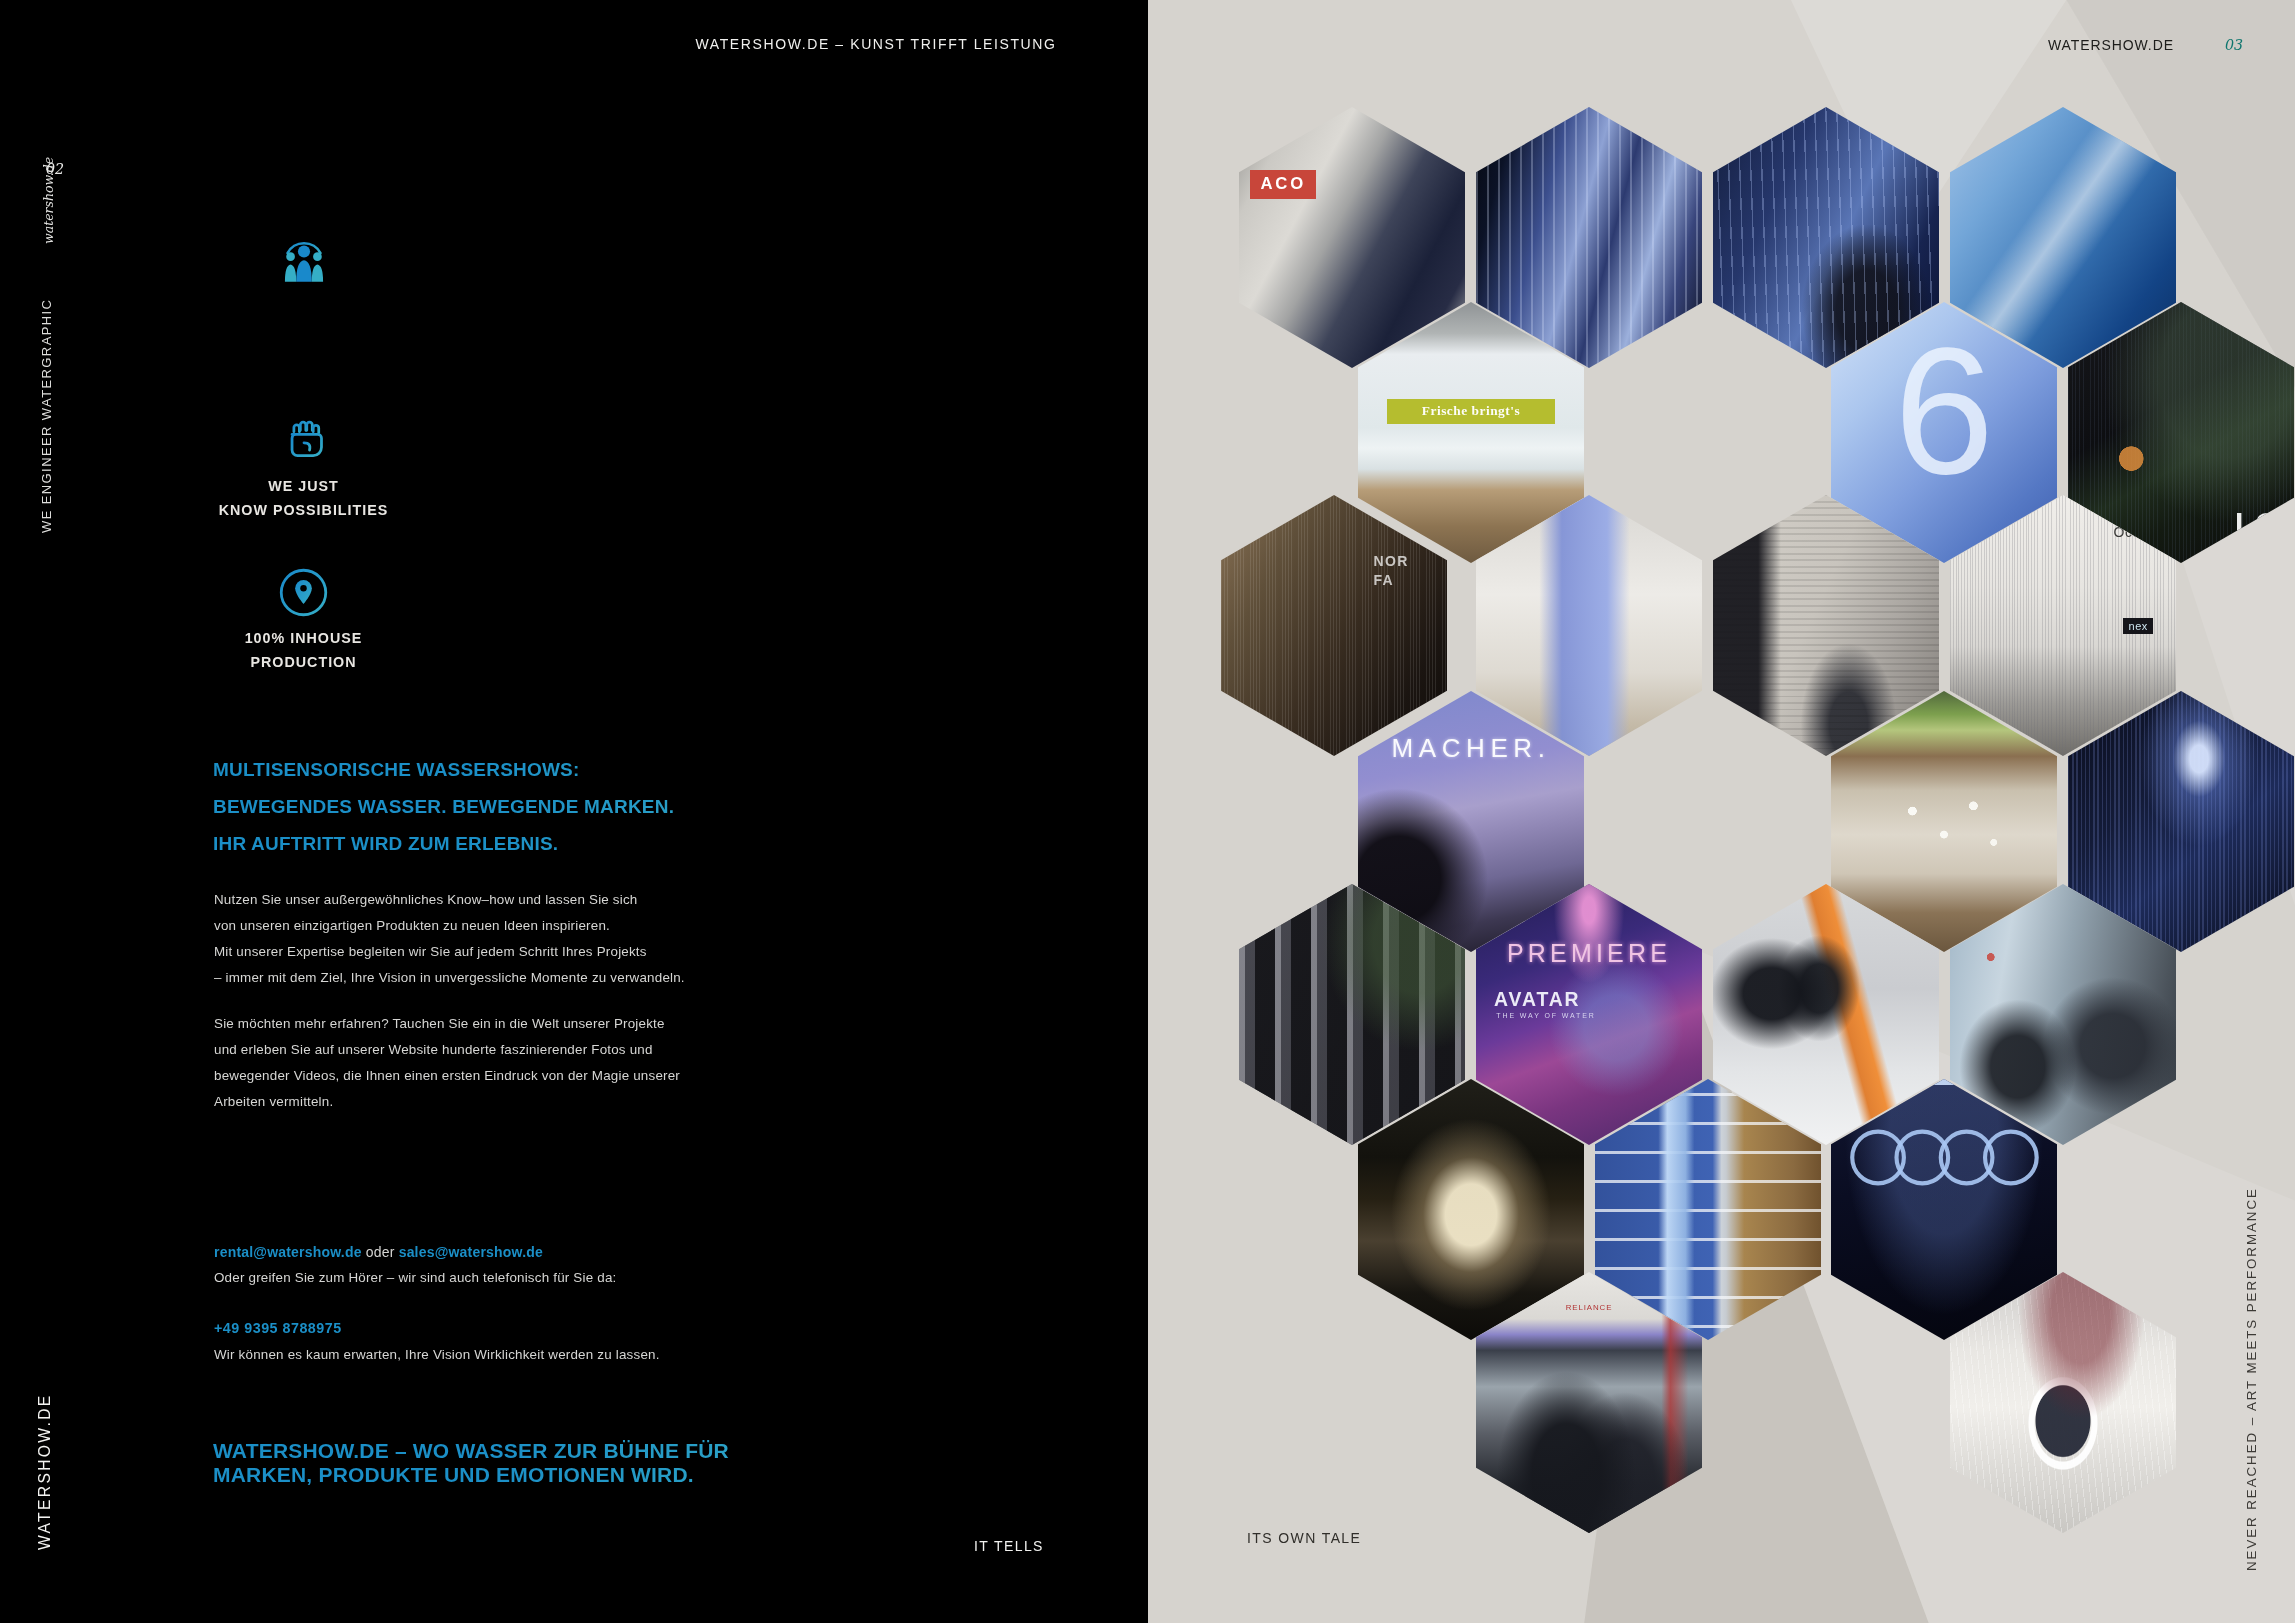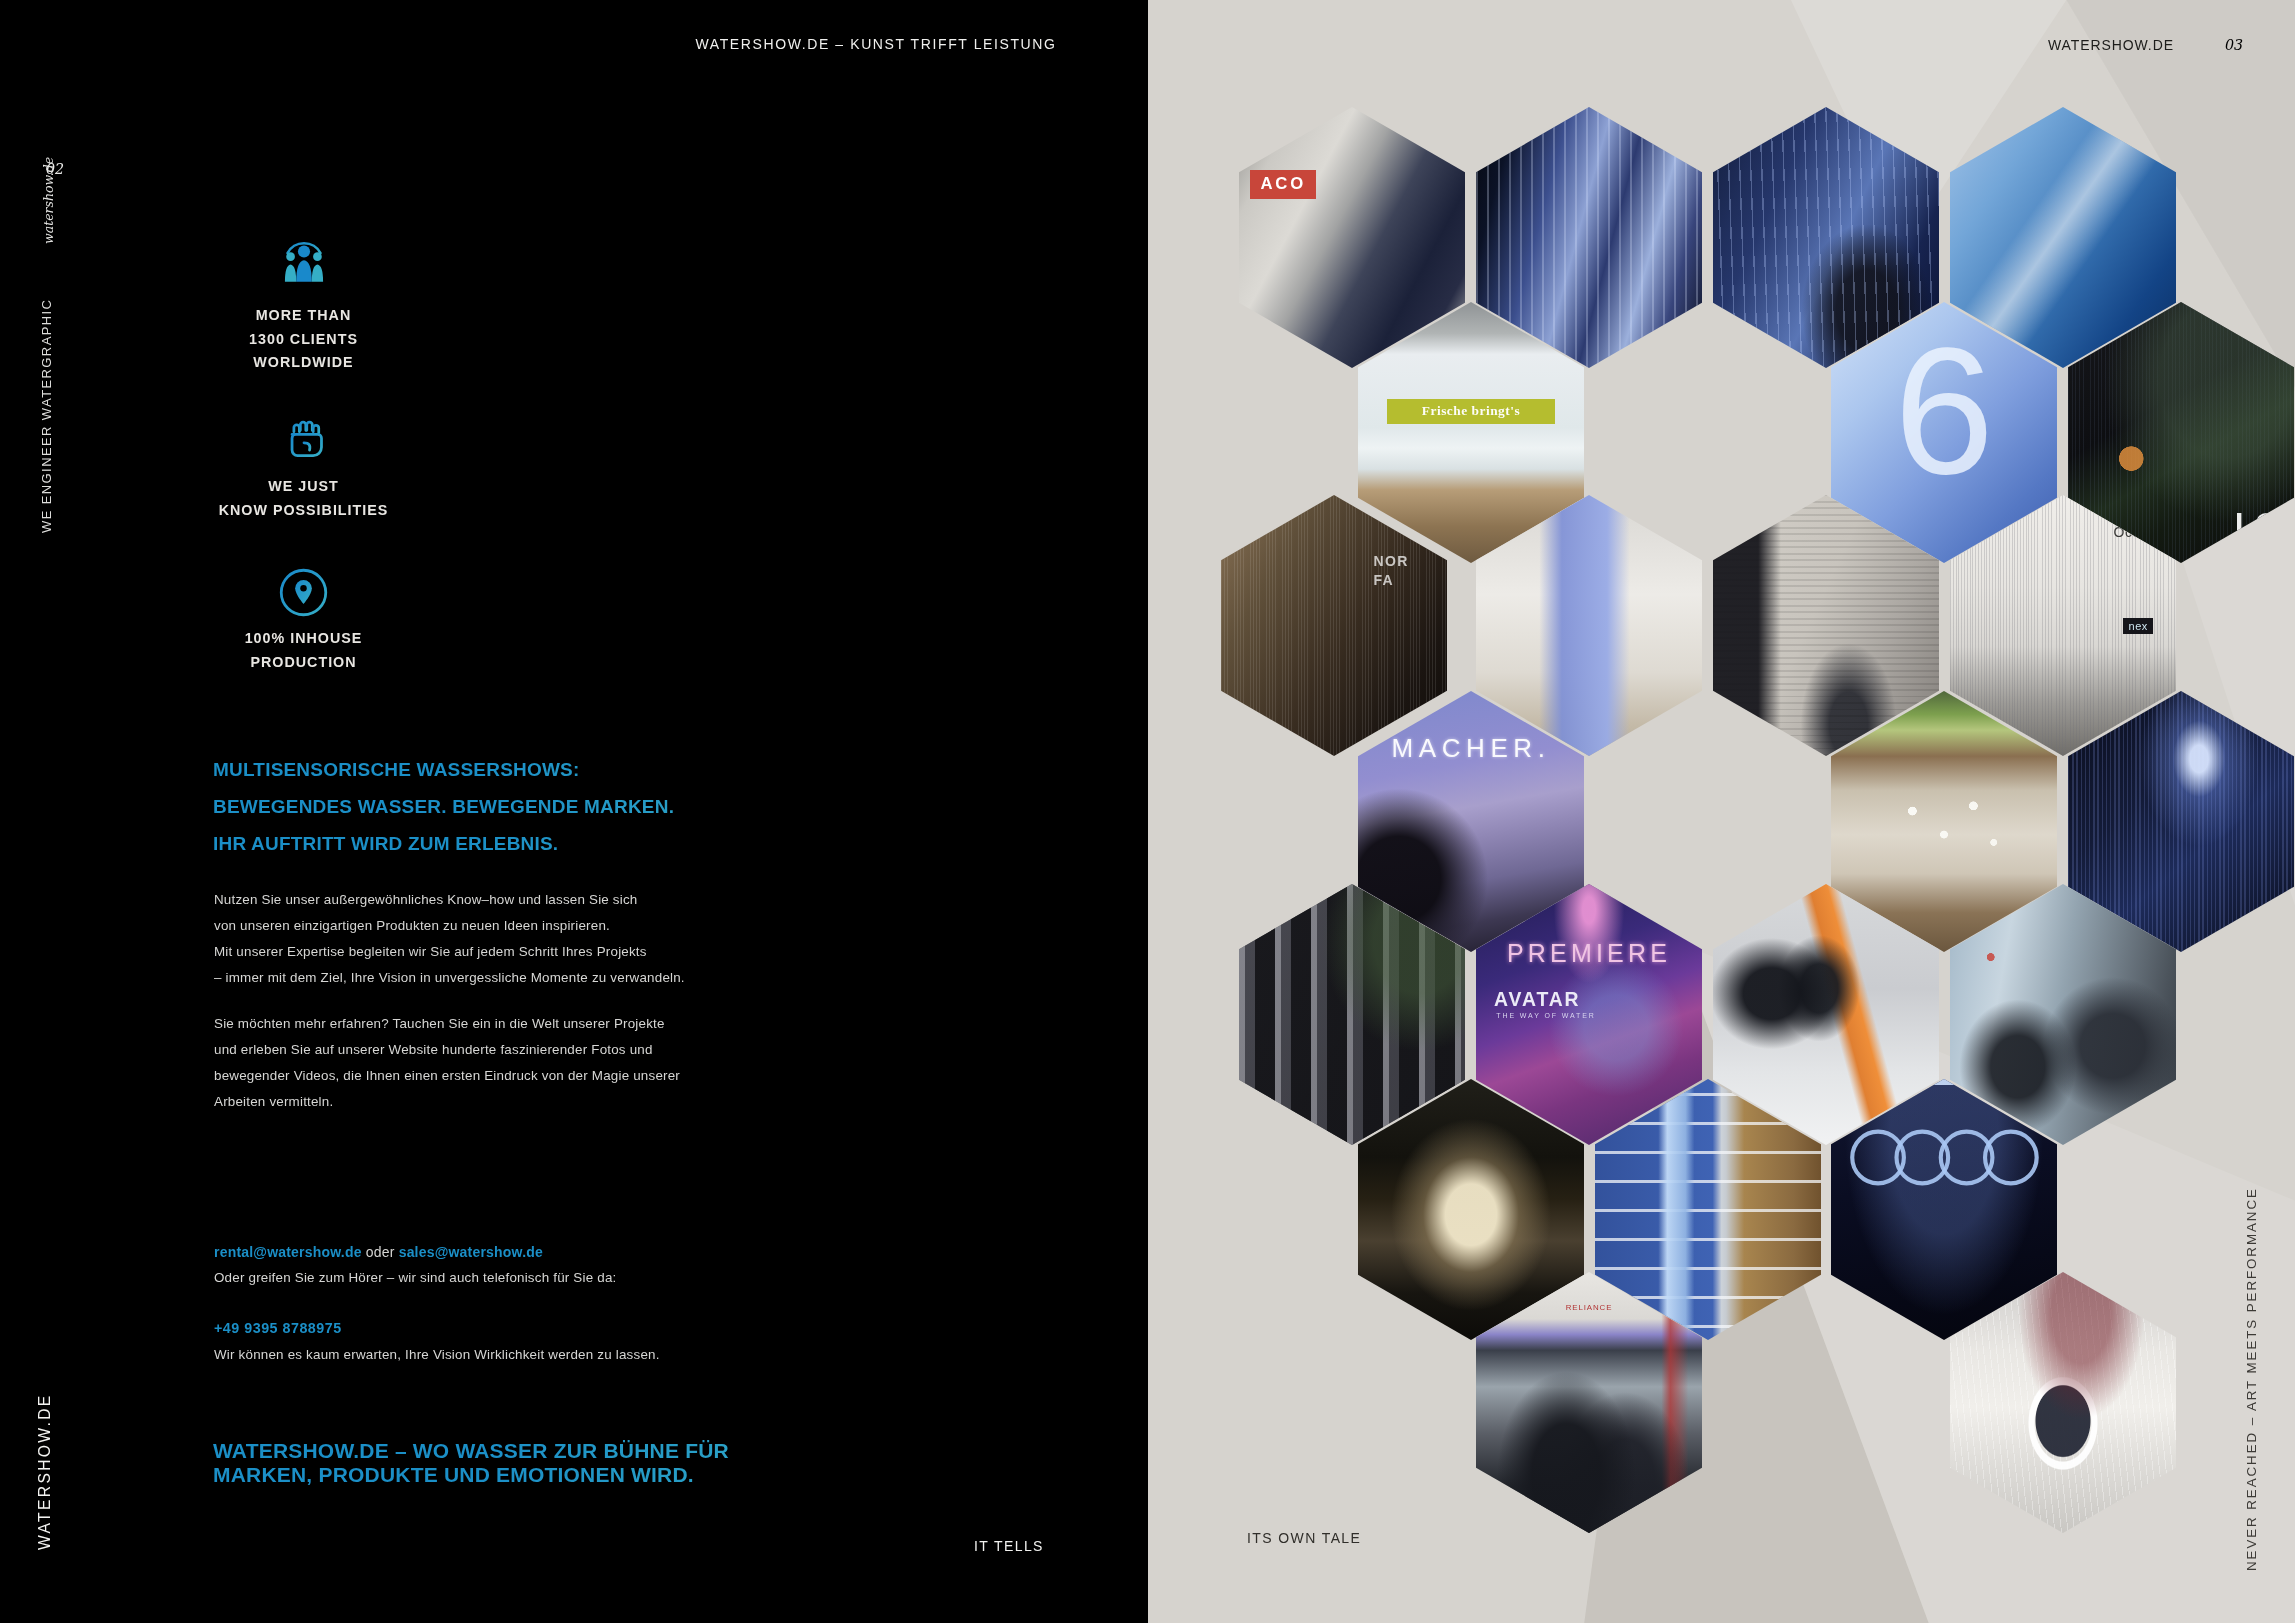--- a/index.html
+++ b/index.html
@@ -27,21 +27,21 @@
   .email-line{position:absolute;left:214px;top:1244px;font-size:14px;letter-spacing:0.2px;color:#d6d6d4;}
   .blue-bold{color:var(--ac-blue);font-weight:700;margin-top:24px;}
   .phone-line{position:absolute;left:214px;top:1270px;color:#d6d6d4;font-size:13.4px;letter-spacing:0.2px;}
   .phone{position:absolute;left:214px;top:1296px;font-size:14.3px;letter-spacing:0.5px;}
   .closing{position:absolute;left:214px;top:1347px;color:#d6d6d4;font-size:13.4px;letter-spacing:0.2px;}
   .foot-left{position:absolute;left:974px;top:1530px;color:#f2f2f0;font-size:14px;letter-spacing:1.4px;margin-top:8px;}
   
   .page-right{position:absolute;left:1148px;top:0;width:1148px;height:1623px;background:#d6d3ce;}
   .facet{position:absolute;left:0;top:0;width:100%;height:100%;}
   .hdr-right{position:absolute;left:900px;top:37px;color:#1d1d1b;font-size:14px;letter-spacing:0.9px;font-weight:500;}
-  .pn-right{position:absolute;left:1077px;top:37px;color:#000000;}
+  .pn-right{position:absolute;left:1077px;top:37px;color:#0f766e;}
   .foot-right{position:absolute;left:99px;top:1530px;color:#302e2a;font-size:14px;letter-spacing:1.4px;}
   .v-right{left:1096px;top:1143px;height:428px;font-size:13.4px;letter-spacing:1.9px;color:#3c3a36;}
   
   .hex{position:absolute;width:226px;height:261px;
        clip-path:polygon(50% 0%,100% 25%,100% 75%,50% 100%,0% 75%,0% 25%);
        overflow:hidden;}
   .hex span{position:absolute;display:block;}
   .lbl-aco{top:24%;left:5%;background:#c8463a;color:#fff;font-weight:700;font-size:16.7px;
            letter-spacing:2.8px;padding:4.6px 10.2px;}
   .lbl-frische{top:37%;left:13%;width:74%;background:#b5bd2f;color:#fdfdf8;text-align:center;
@@ -85,21 +85,20 @@
         </defs>
         <path d="M22,34 A42,40 0 0 1 98,34" fill="none" stroke="url(#gi)" stroke-width="6" stroke-linecap="round"></path>
         <circle cx="60" cy="30" r="14" fill="#1989cb"></circle>
         <path d="M42,100 Q42,52 60,50 Q78,52 78,100 Z" fill="#1989cb"></path>
         <circle cx="29" cy="42" r="10" fill="#35aec6"></circle>
         <path d="M16,100 Q16,62 29,60 Q42,62 42,100 Z" fill="#35aec6"></path>
         <circle cx="91" cy="42" r="10" fill="#35aec6"></circle>
         <path d="M78,100 Q78,62 91,60 Q104,62 104,100 Z" fill="#35aec6"></path>
       </svg>
     </div>
-    <div class="stat" style="top:304px;">MORE THAN<br>1300 CLIENTS<br>WORLDWIDE</div>
 
     <div class="stat-icon" style="top:416px;">
       <svg width="46" height="48" viewBox="0 0 100 104">
         <g fill="none" stroke="url(#gi)" stroke-width="6" stroke-linecap="round" stroke-linejoin="round">
           <path d="M28,34 v-9 a6,6 0 0 1 12,0 v9"></path>
           <path d="M42,31 v-12 a6,6 0 0 1 12,0 v12"></path>
           <path d="M56,31 v-12 a6,6 0 0 1 12,0 v12"></path>
           <path d="M70,34 v-8 a6,6 0 0 1 12,0 v10"></path>
           <path d="M24,40 h56 a8,8 0 0 1 8,8 v20 a18,18 0 0 1 -18,18 h-34 a12,12 0 0 1 -12,-12 v-26 a8,8 0 0 1 8,-8 z"></path>
           <path d="M50,58 q16,0 12,16"></path>

